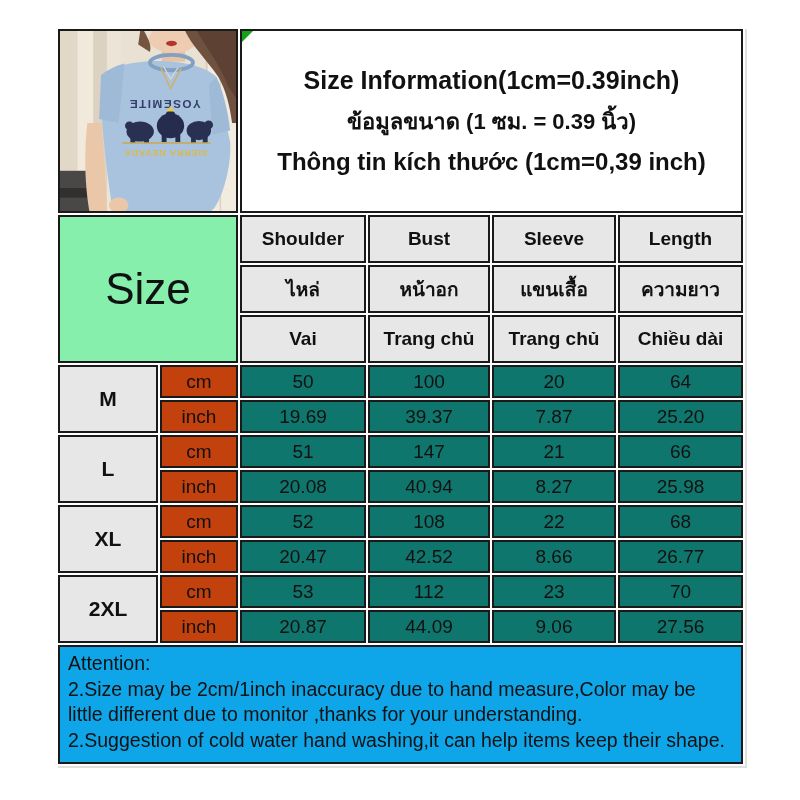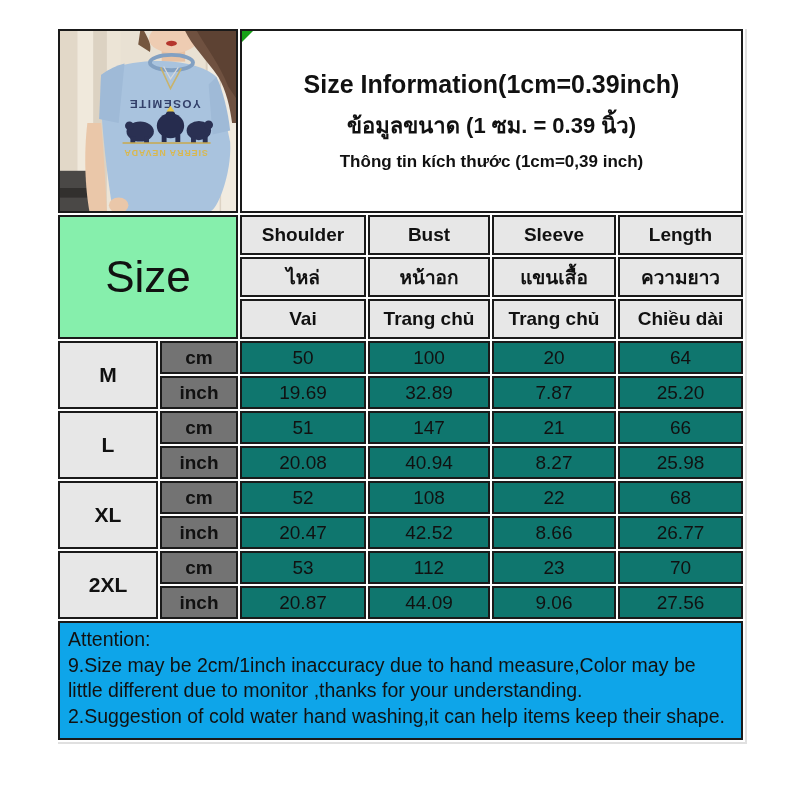--- a/index.html
+++ b/index.html
@@ -20,33 +20,33 @@
     text-align:center;vertical-align:middle;
     padding:0;overflow:hidden;box-sizing:border-box;
   }
   
   .photo-cell{height:184px;padding:0;background:#e9e1d3;}
   .photo-cell svg{display:block;width:100%;height:100%;}
   .title-cell{position:relative;background:#fff;}
   .title-cell .tl{font-weight:bold;}
   .t-en{font-size:25px;margin:2px 0;}
   .t-th{font-size:22px;margin:9px 16px;}
-  .t-vi{font-size:17px;margin:2px 0;}
+  .t-vi{font-size:24px;margin:2px 0;}
   .corner-marker{
     position:absolute;left:0;top:0;width:0;height:0;
     border-top:11px solid #18a018;border-right:11px solid transparent;
   }
   
   .size-corner{background:#86efac;font-weight:normal;font-size:44px;}
-  .hdr{background:#e7e7e7;font-weight:bold;font-size:19px;height:40px;}
+  .hdr{background:#e7e7e7;font-weight:bold;font-size:19px;height:48px;}
   .hdr-th{font-size:19px;}
   .hdr-vi{font-size:19px;}
   
   .size-label{background:#e7e7e7;font-weight:bold;font-size:21px;}
-  .unit{font-weight:bold;font-size:19px;height:33px;background:#737373;}
+  .unit{font-weight:normal;font-size:19px;height:33px;background:#c2410c;}
   .num{font-size:19px;font-weight:400;background:#0f766e;}
   
   .attention{
     text-align:left;vertical-align:top;
     padding:4px 8px 8px 8px;height:118px;background:#0ea5e9;
     font-size:19.5px;line-height:1.32;
   }
 </style>
 </head>
 <body>
@@ -151,21 +151,21 @@
       <td rowspan="2" class="size-label">M</td>
       <td class="unit">cm</td>
       <td class="num">50</td>
       <td class="num">100</td>
       <td class="num">20</td>
       <td class="num">64</td>
     </tr>
     <tr>
       <td class="unit">inch</td>
       <td class="num">19.69</td>
-      <td class="num">32.89</td>
+      <td class="num">39.37</td>
       <td class="num">7.87</td>
       <td class="num">25.20</td>
     </tr>
 
     <tr>
       <td rowspan="2" class="size-label">L</td>
       <td class="unit">cm</td>
       <td class="num">51</td>
       <td class="num">147</td>
       <td class="num">21</td>
@@ -207,19 +207,19 @@
       <td class="unit">inch</td>
       <td class="num">20.87</td>
       <td class="num">44.09</td>
       <td class="num">9.06</td>
       <td class="num">27.56</td>
     </tr>
 
     <tr>
       <td colspan="6" class="attention">
         <div>Attention:</div>
-        <div>9.Size may be 2cm/1inch inaccuracy due to hand measure,Color may be little different due to monitor ,thanks for your understanding.</div>
+        <div>2.Size may be 2cm/1inch inaccuracy due to hand measure,Color may be little different due to monitor ,thanks for your understanding.</div>
         <div>2.Suggestion of cold water hand washing,it can help items keep their shape.</div>
       </td>
     </tr>
   </tbody>
     </table>
 </div>
 
 </body></html>

